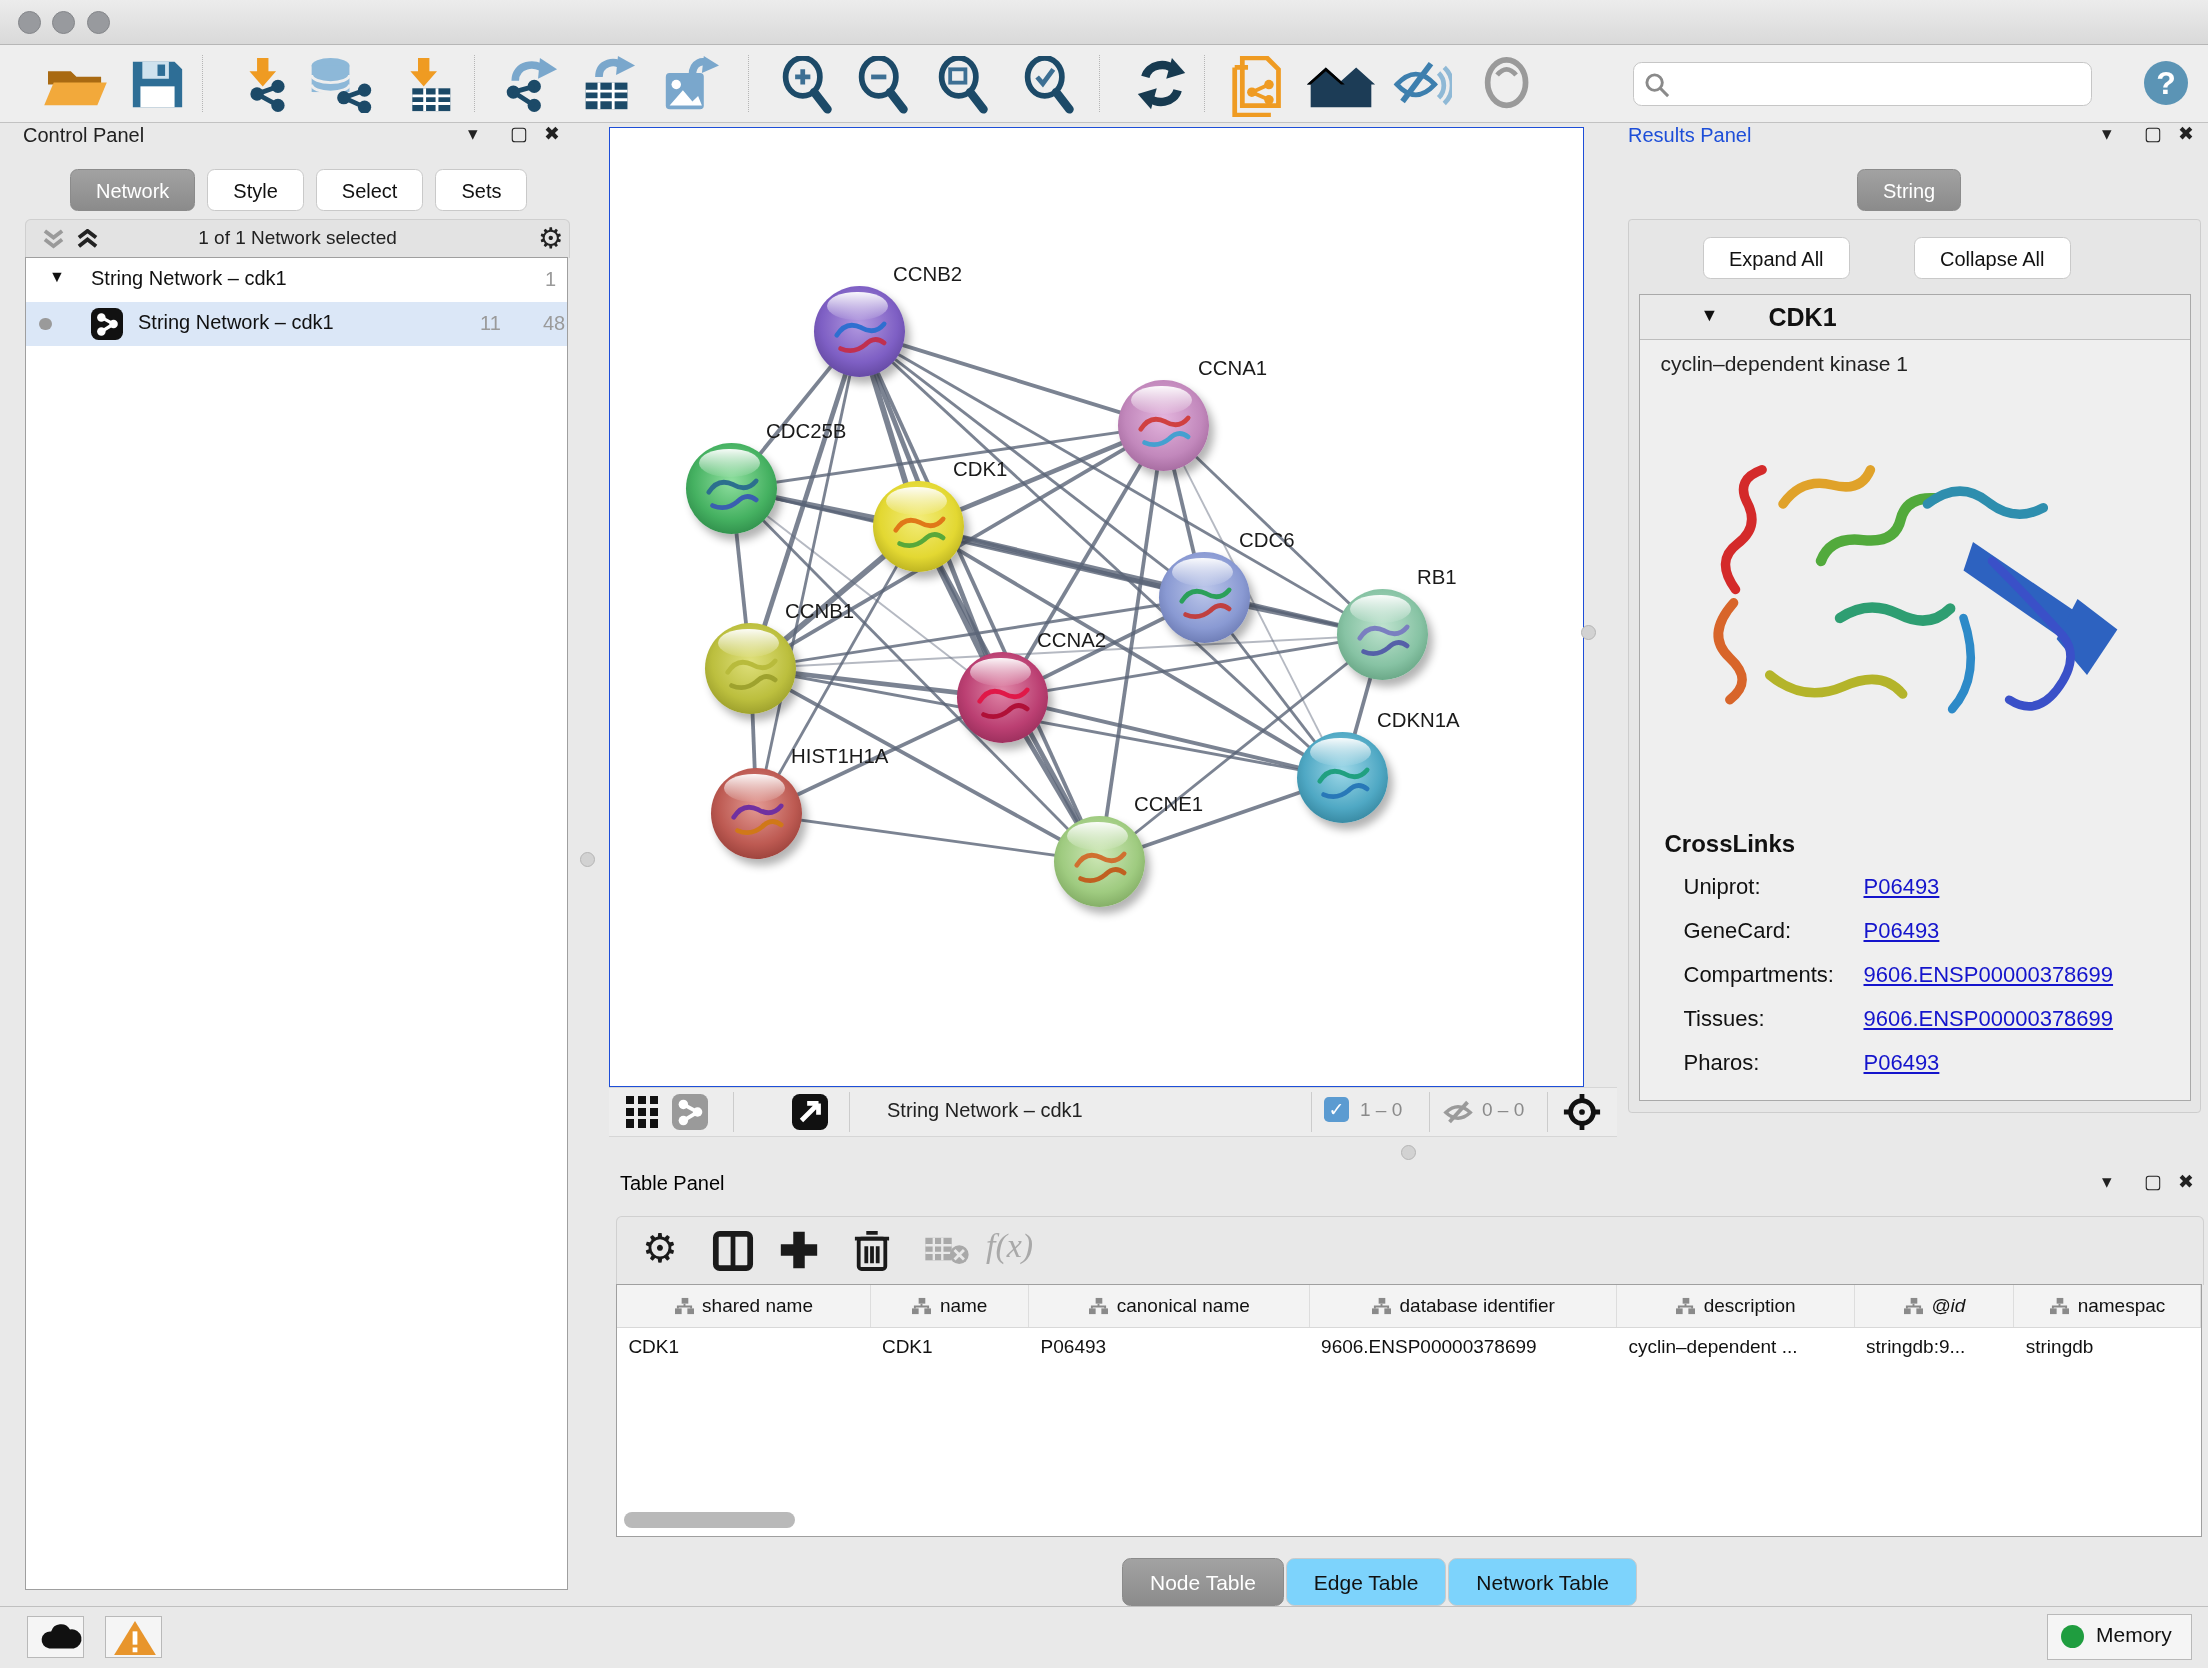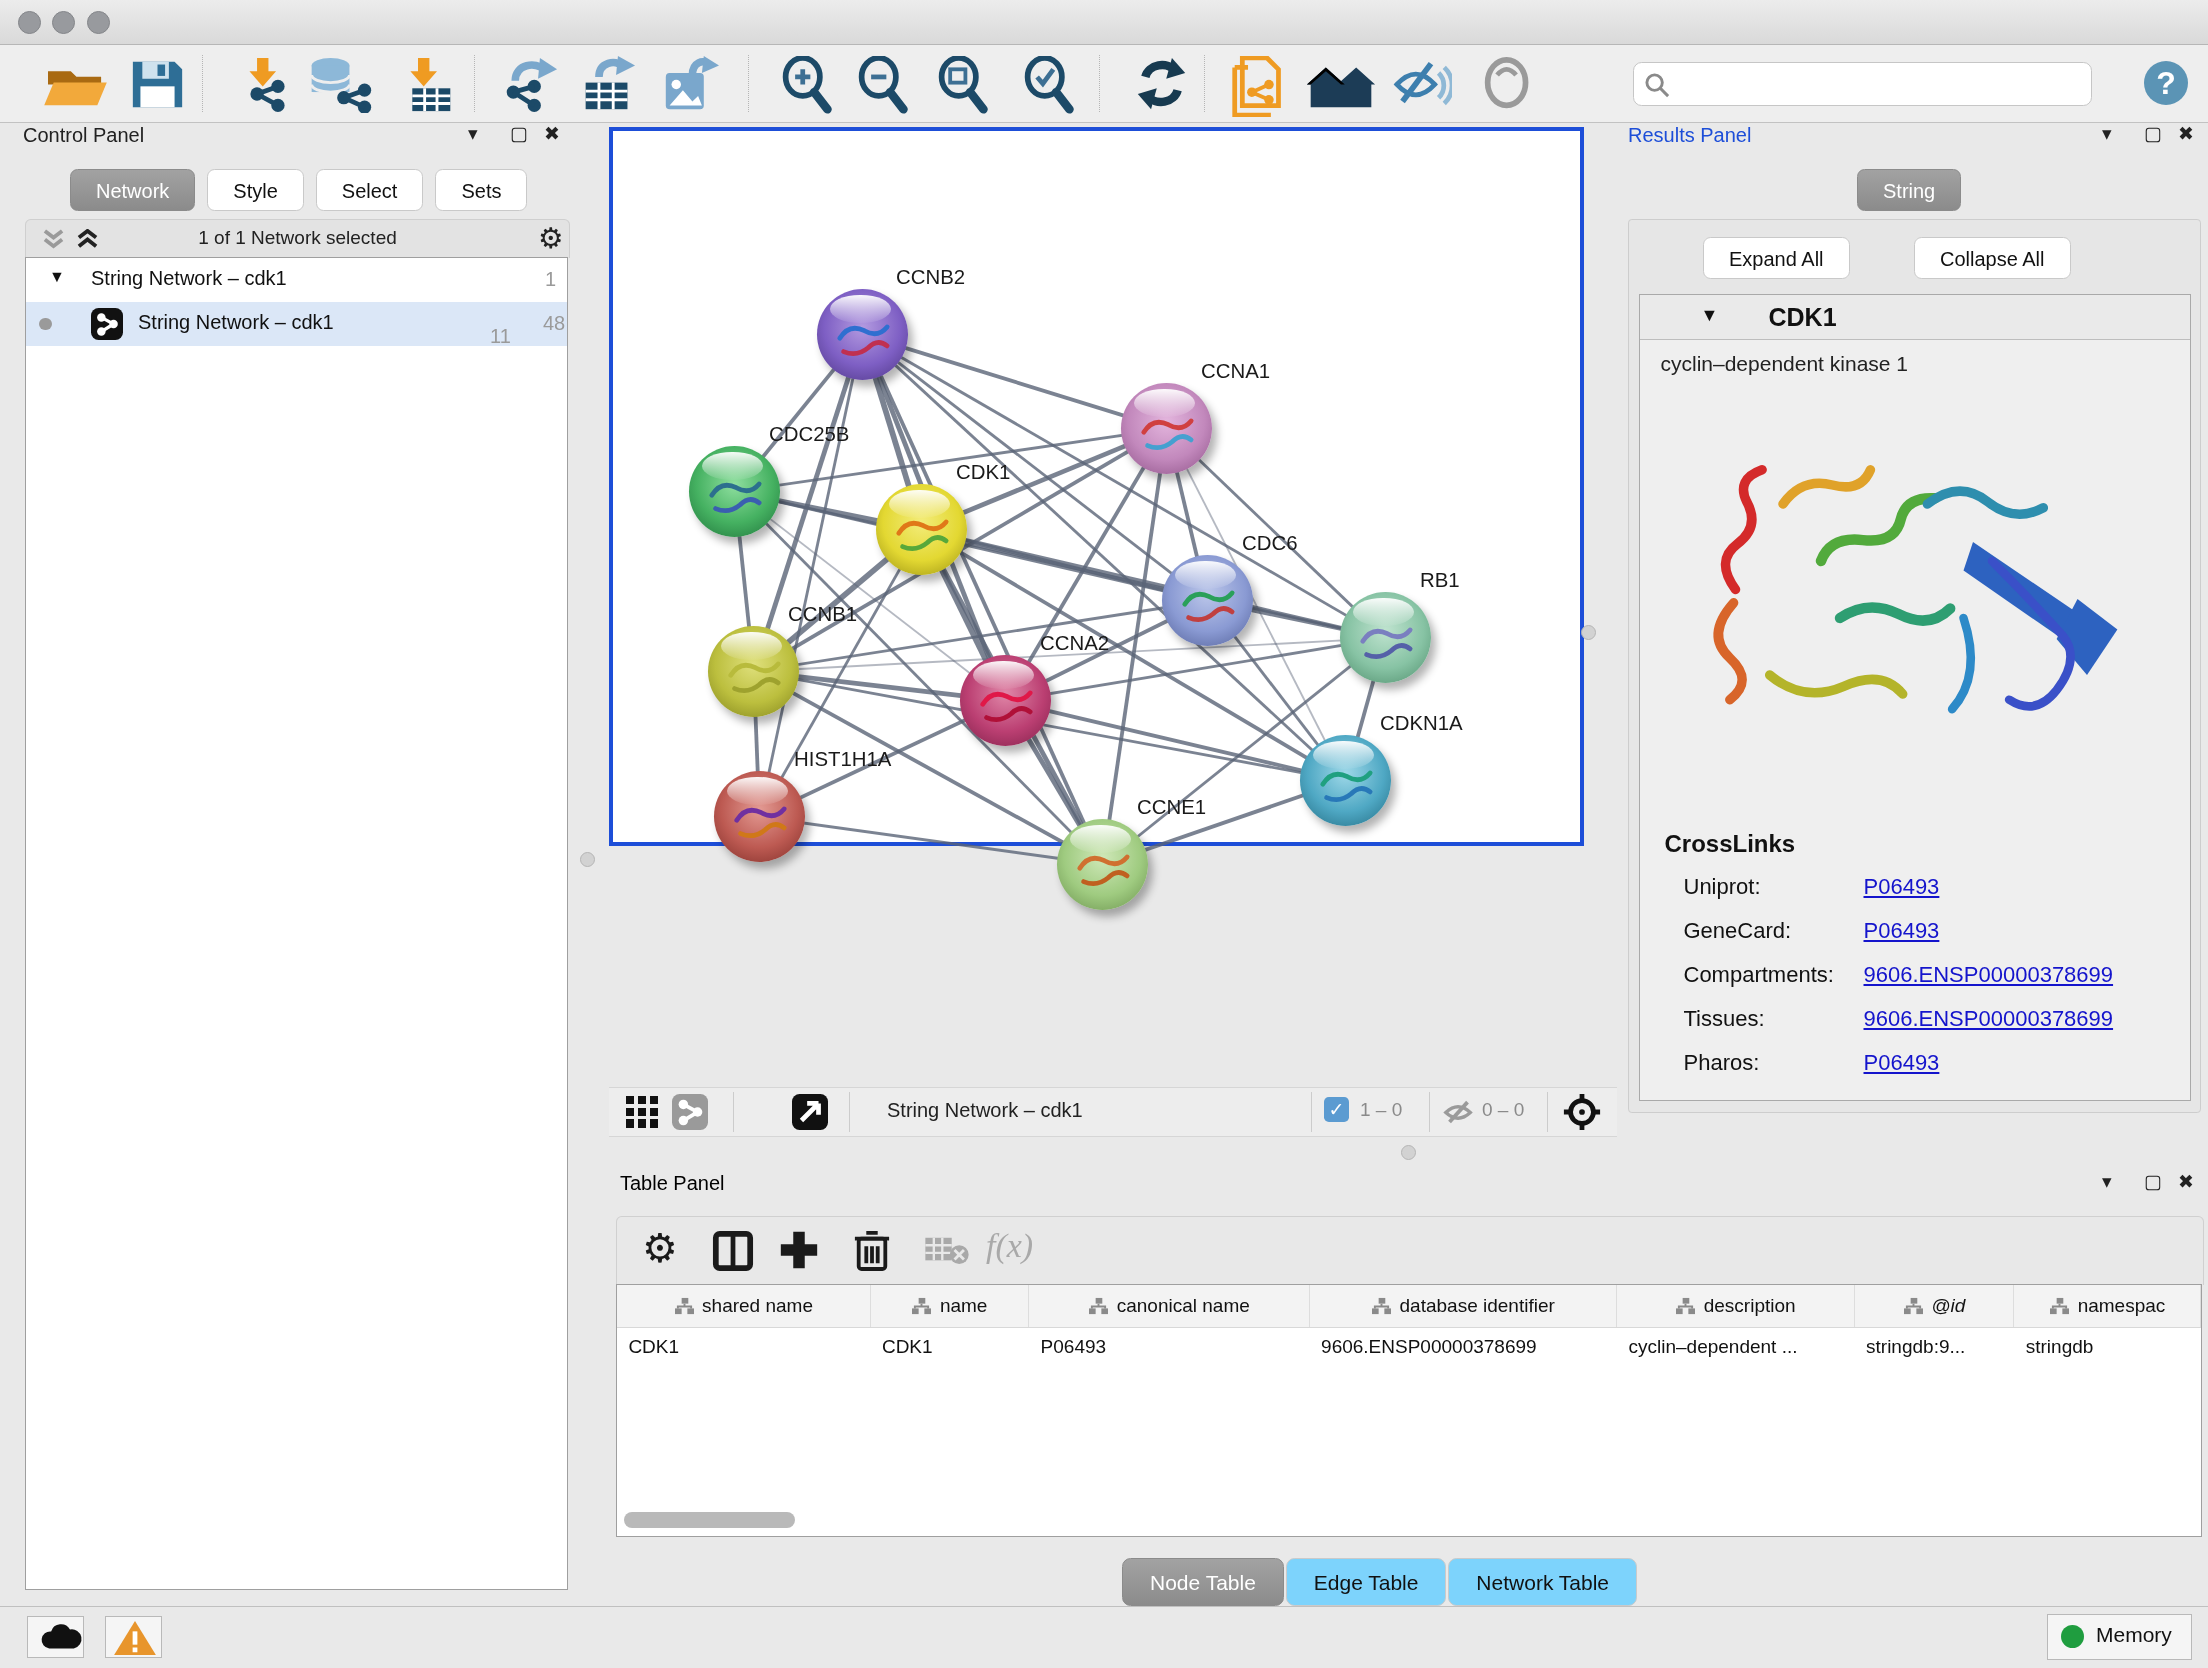--- a/index.html
+++ b/index.html
@@ -25,21 +25,21 @@
   .tabbtn{height:42px;border:1px solid #c9c9c9;background:#fff;border-radius:7.6px;
     font-size:20px;color:#111;text-align:center;line-height:42px;padding:0 25px;box-sizing:border-box;}
   .tabbtn.active{background:linear-gradient(#a2a2a2,#8b8b8b);color:#fff;border-color:#8b8b8b;}
   #cp-selbar{left:25px;top:219px;width:543px;height:38px;background:#e3e3e3;border:1px solid #cfcfcf;border-bottom:none;border-radius:5.7px 5.7px 0 0;}
   #cp-selbar .txt{width:100%;text-align:center;top:6.7px;font-size:19px;color:#222;}
   #cp-tree{left:25px;top:257px;width:543px;height:1333px;background:#fff;border:1px solid #9f9f9f;box-sizing:border-box;}
   .tree-row{position:relative;height:44px;font-size:20px;color:#111;}
   .tree-row.sel{background:#dbe7f7;}
   .tree-count{position:absolute;color:#9a9a9a;font-size:20px;top:9.5px;}
   
-  #net-canvas{left:609px;top:127px;width:975px;height:719px;background:#fff;border:4px solid #1d4ed8;box-sizing:border-box;}
+  #net-canvas{left:609px;top:127px;width:975px;height:960px;background:#fff;border:1px solid #1d4ed8;box-sizing:border-box;}
   #net-svg{position:absolute;left:0;top:0;}
   .node{position:absolute;width:91px;height:91px;border-radius:50%;box-shadow:4.8px 6.7px 8.6px rgba(0,0,0,.30);}
   .node-gloss{position:absolute;left:13.3px;top:5.7px;width:61px;height:28.5px;border-radius:50%;
     background:linear-gradient(rgba(255,255,255,.95),rgba(255,255,255,.05));}
   .node-label{position:absolute;font-size:20.4px;color:#1a1a1a;white-space:nowrap;}
   
   #view-toolbar{left:609px;top:1087px;width:1008px;height:48px;background:#ededed;border-top:1px solid #d6d6d6;border-bottom:1px solid #d6d6d6;}
   .vsep{top:3.8px;height:40px;width:0;border-left:1px solid #cccccc;}
   #view-title{font-size:20px;color:#222;top:10.5px;left:278px;}
   .counter{font-size:19px;color:#8a8a8a;top:11.4px;}
@@ -231,21 +231,21 @@
     </div>
     <div class="tree-row sel">
       <span style="position: absolute; left: 13.3px; top: 16px; width: 12.4px; height: 12.4px; border-radius: 50%; background: rgb(154, 154, 154);"></span>
       <span style="position: absolute; left: 65px; top: 5.7px; width: 32px; height: 32px; background: rgb(17, 17, 17); border-radius: 7.6px;"><svg width="32" height="32" viewBox="0 0 34 34">
           <circle cx="11" cy="10" r="4.5" fill="#fff"></circle>
           <circle cx="24" cy="17" r="4.5" fill="#fff"></circle>
           <circle cx="11" cy="25" r="4.5" fill="#fff"></circle>
           <path d="M11 10 L24 17 L11 25" stroke="#fff" stroke-width="3.5" fill="none"></path>
         </svg></span>
       <span style="position: absolute; left: 112px; top: 8.6px;">String Network – cdk1</span>
-      <span class="tree-count" style="left: 464px; margin-top: 13px;">11</span>
+      <span class="tree-count" style="left: 454px;">11</span>
       <span class="tree-count" style="left: 517px;">48</span>
     </div>
   </div>
 <div class="gutter-dot abs" style="left:580px;top:852px"></div>
 
 <div id="net-canvas" class="abs">
   <svg id="net-svg" width="975" height="960" viewBox="0 0 1025 1009">
       <line x1="262" y1="214" x2="582" y2="313" stroke="#5a6477" stroke-width="4" stroke-opacity="0.8"></line>
       <line x1="262" y1="214" x2="128" y2="379" stroke="#5a6477" stroke-width="4" stroke-opacity="0.8"></line>
       <line x1="262" y1="214" x2="325" y2="419" stroke="#5a6477" stroke-width="6" stroke-opacity="0.8"></line>

